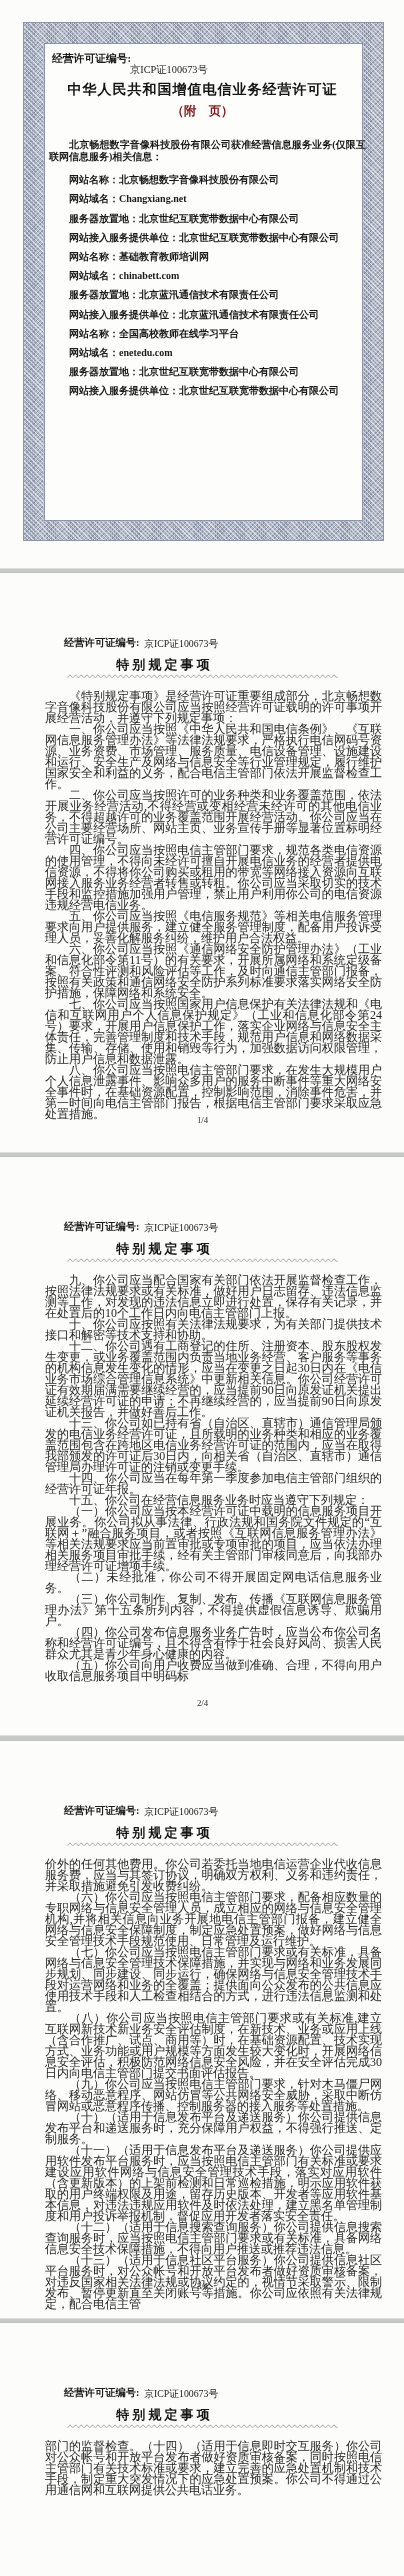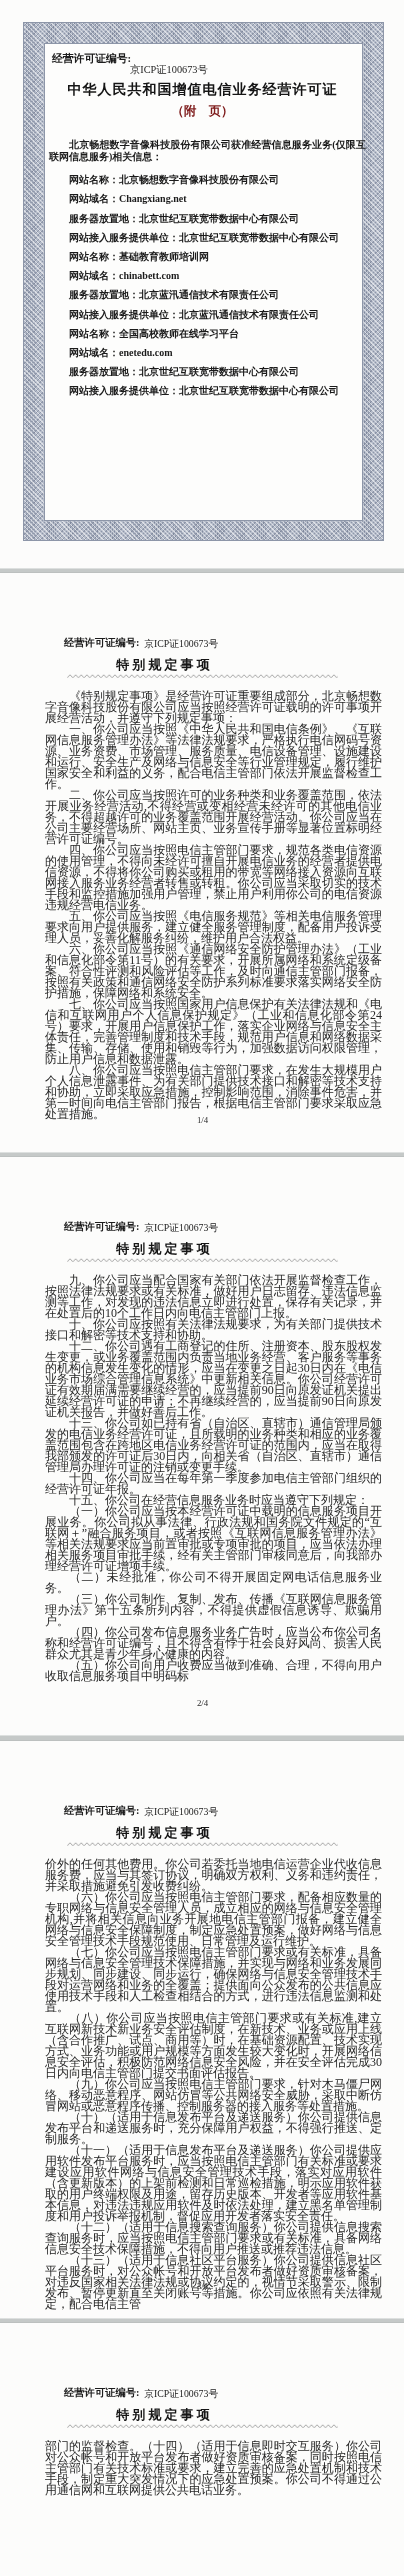--- a/index.html
+++ b/index.html
@@ -90,21 +90,21 @@
       <rect width="530" height="9" fill="url(#zz1)"></rect>
     </svg>
     <div class="sp-body">
       <p>《特别规定事项》是经营许可证重要组成部分，北京畅想数字音像科技股份有限公司应当按照经营许可证载明的许可事项开展经营活动，并遵守下列规定事项：</p>
       <p>一、你公司应当按照《中华人民共和国电信条例》、《互联网信息服务管理办法》等法律法规要求，严格执行电信网码号资源、业务资费、市场管理、服务质量、电信设备管理、设施建设和运行、安全生产及网络与信息安全等行业管理规定，履行维护国家安全和利益的义务，配合电信主管部门依法开展监督检查工作。</p>
       <p>二、你公司应当按照许可的业务种类和业务覆盖范围，依法开展业务经营活动,不得经营或变相经营未经许可的其他电信业务，不得超越许可的业务覆盖范围开展经营活动。你公司应当在公司主要经营场所、网站主页、业务宣传手册等显著位置标明经营许可证编号。</p>
       <p>四、你公司应当按照电信主管部门要求，规范各类电信资源的使用管理，不得向未经许可擅自开展电信业务的经营者提供电信资源，不得将你公司购买或租用的带宽等网络接入资源向互联网接入服务业务经营者转售或转租。你公司应当采取切实的技术手段和监控措施加强用户管理，禁止用户利用你公司的电信资源违规经营电信业务。</p>
       <p>五、你公司应当按照《电信服务规范》等相关电信服务管理要求向用户提供服务，建立健全服务管理制度，配备用户投诉受理人员，妥善化解服务纠纷，维护用户合法权益。</p>
       <p>六、你公司应当按照《通信网络安全防护管理办法》（工业和信息化部令第11号）的有关要求，开展所属网络和系统定级备案、符合性评测和风险评估等工作，及时向通信主管部门报备，按照有关政策和通信网络安全防护系列标准要求落实网络安全防护措施，保障网络和系统安全。</p>
       <p>七、你公司应当按照国家用户信息保护有关法律法规和《电信和互联网用户个人信息保护规定》（工业和信息化部令第24号）要求，开展用户信息保护工作，落实企业网络与信息安全主体责任，完善管理制度和技术手段，规范用户信息和网络数据采集、传输、存储、使用和销毁等行为，加强数据访问权限管理，防止用户信息和数据泄露。</p>
-      <p>八、你公司应当按照电信主管部门要求，在发生大规模用户个人信息泄露事件、为有关部门提供技术接口和解密等技术支持和协助，立即采取应急措施，控制影响范围，消除事件危害，并第一时间向电信主管部门报告，根据电信主管部门要求采取应急处置措施。</p>
+      <p>八、你公司应当按照电信主管部门要求，在发生大规模用户个人信息泄露事件、影响众多用户的服务中断事件等重大网络安全事件时，在基础资源配置，控制影响范围，消除事件危害，并第一时间向电信主管部门报告，根据电信主管部门要求采取应急处置措施。</p>
     </div>
     <div class="pagenum">1/4</div>
   </div>
 
   <div class="divider"></div>
 
   <div class="page sp3">
     <div class="sp-lic">
       <span>经营许可证编号:</span>
       <span class="no">京ICP证100673号</span>

